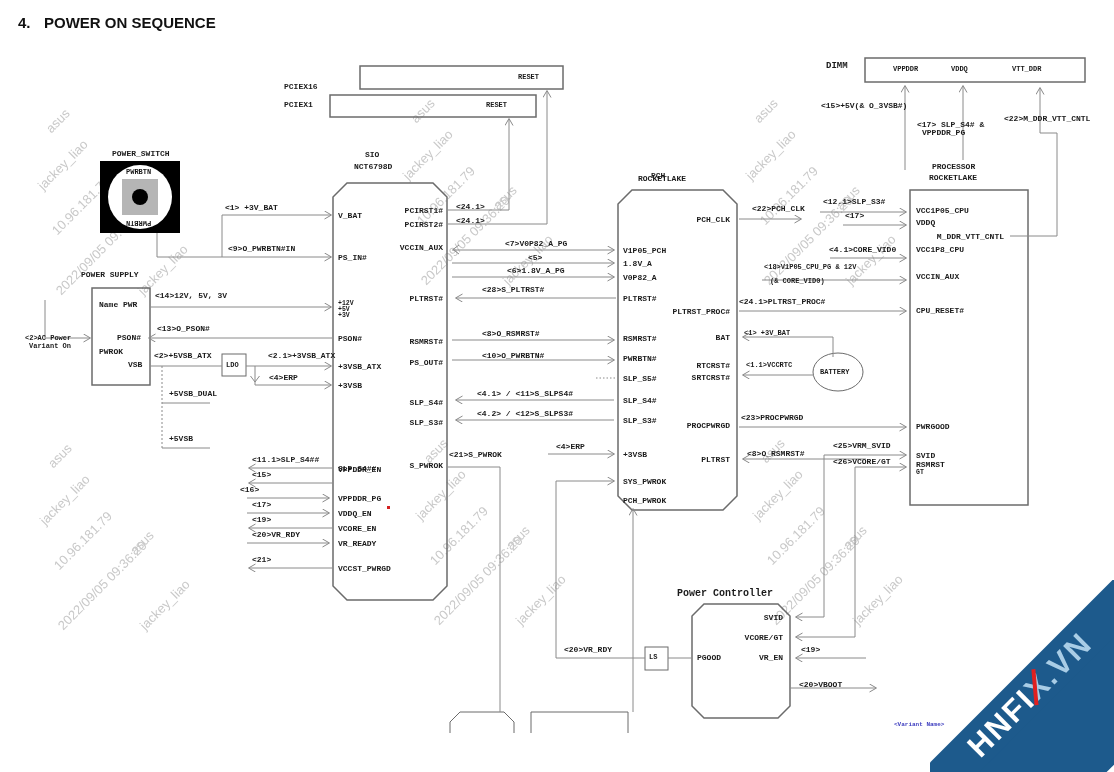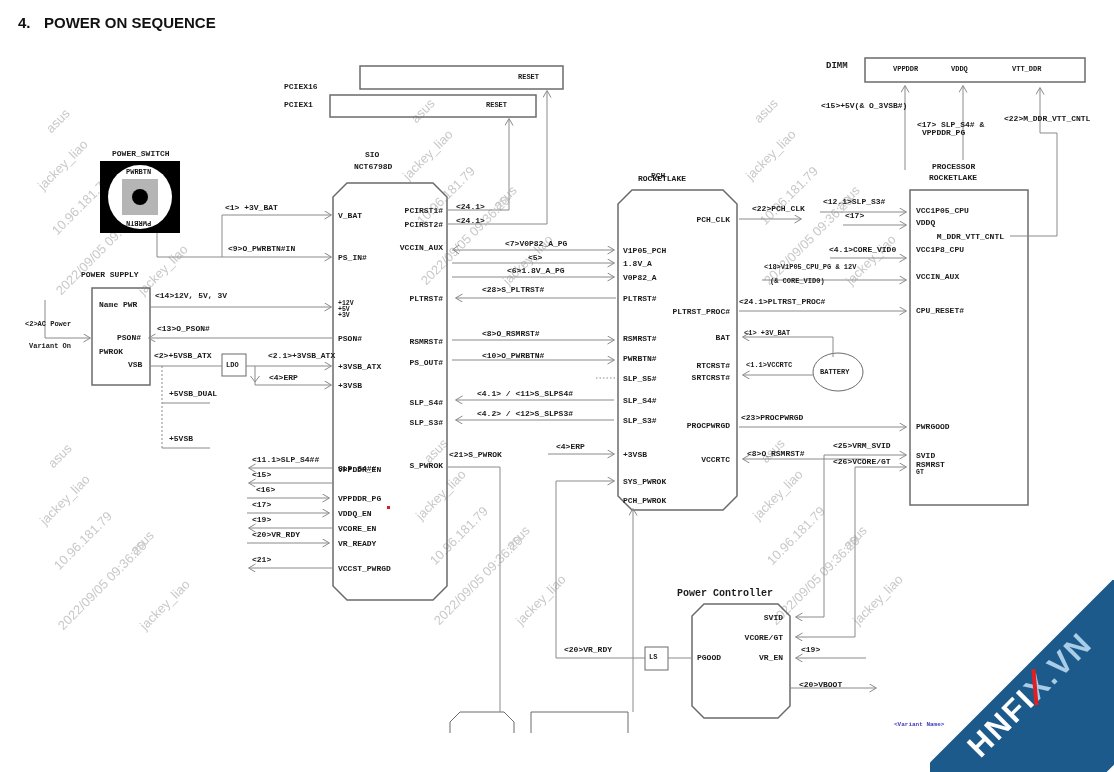--- a/index.html
+++ b/index.html
@@ -246,21 +246,21 @@
   <div class="lbl" style="left:623px;top:416px">SLP_S3#</div>
   <div class="lbl" style="left:623px;top:450px">+3VSB</div>
   <div class="lbl" style="left:623px;top:477px">SYS_PWROK</div>
   <div class="lbl" style="left:623px;top:496px" actable="false">PCH_PWROK</div>
   <div class="lbl r" style="right:384px;top:215px">PCH_CLK</div>
   <div class="lbl r" style="right:384px;top:307px">PLTRST_PROC#</div>
   <div class="lbl r" style="right:384px;top:333px">BAT</div>
   <div class="lbl r" style="right:384px;top:361px">RTCRST#</div>
   <div class="lbl r" style="right:384px;top:373px">SRTCRST#</div>
   <div class="lbl r" style="right:384px;top:421px">PROCPWRGD</div>
-  <div class="lbl r" style="right:384px;top:455px">VCCRTC</div>
+  <div class="lbl r" style="right:384px;top:455px">PLTRST</div>
   <div class="lbl f7" style="left:820px;top:368px">BATTERY</div>
 
   <div class="lbl" style="left:932px;top:162px">PROCESSOR</div>
   <div class="lbl" style="left:929px;top:173px">ROCKETLAKE</div>
   <div class="lbl" style="left:916px;top:206px">VCC1P05_CPU</div>
   <div class="lbl" style="left:916px;top:218px">VDDQ</div>
   <div class="lbl r" style="right:110px;top:232px">M_DDR_VTT_CNTL</div>
   <div class="lbl" style="left:916px;top:245px">VCC1P8_CPU</div>
   <div class="lbl" style="left:916px;top:272px">VCCIN_AUX</div>
   <div class="lbl" style="left:916px;top:306px">CPU_RESET#</div>
@@ -270,21 +270,21 @@
   <div class="lbl f65" style="left:916px;top:469px">GT</div>
 
   <div class="lbl f10" style="left:677px;top:588px">Power Controller</div>
   <div class="lbl r" style="right:331px;top:613px">SVID</div>
   <div class="lbl r" style="right:331px;top:633px">VCORE/GT</div>
   <div class="lbl r" style="right:331px;top:653px">VR_EN</div>
   <div class="lbl" style="left:697px;top:653px">PGOOD</div>
 
   <div class="lbl" style="left:225px;top:203px">&lt;1&gt; +3V_BAT</div>
   <div class="lbl" style="left:228px;top:244px">&lt;9&gt;O_PWRBTN#IN</div>
-  <div class="lbl f7" style="left:25px;top:320px">&lt;2&gt;AC Power</div>
+  <div class="lbl f7" style="left:25px;top:334px">&lt;2&gt;AC Power</div>
   <div class="lbl f7" style="left:29px;top:342px">Variant On</div>
   <div class="lbl" style="left:155px;top:291px">&lt;14&gt;12V, 5V, 3V</div>
   <div class="lbl" style="left:157px;top:324px">&lt;13&gt;O_PSON#</div>
   <div class="lbl" style="left:154px;top:351px">&lt;2&gt;+5VSB_ATX</div>
   <div class="lbl" style="left:268px;top:351px">&lt;2.1&gt;+3VSB_ATX</div>
   <div class="lbl" style="left:269px;top:373px">&lt;4&gt;ERP</div>
   <div class="lbl" style="left:169px;top:389px">+5VSB_DUAL</div>
   <div class="lbl" style="left:169px;top:434px">+5VSB</div>
   <div class="lbl" style="left:456px;top:202px">&lt;24.1&gt;</div>
   <div class="lbl" style="left:456px;top:216px">&lt;24.1&gt;</div>
@@ -293,21 +293,21 @@
   <div class="lbl" style="left:507px;top:266px">&lt;6&gt;1.8V_A_PG</div>
   <div class="lbl" style="left:482px;top:285px">&lt;28&gt;S_PLTRST#</div>
   <div class="lbl" style="left:482px;top:329px">&lt;8&gt;O_RSMRST#</div>
   <div class="lbl" style="left:482px;top:351px">&lt;10&gt;O_PWRBTN#</div>
   <div class="lbl" style="left:477px;top:389px">&lt;4.1&gt; / &lt;11&gt;S_SLPS4#</div>
   <div class="lbl" style="left:477px;top:409px">&lt;4.2&gt; / &lt;12&gt;S_SLPS3#</div>
   <div class="lbl" style="left:556px;top:442px">&lt;4&gt;ERP</div>
   <div class="lbl" style="left:449px;top:450px">&lt;21&gt;S_PWROK</div>
   <div class="lbl" style="left:252px;top:455px">&lt;11.1&gt;SLP_S4##</div>
   <div class="lbl" style="left:252px;top:470px">&lt;15&gt;</div>
-  <div class="lbl" style="left:256px;top:485px">&lt;16&gt;</div>
+  <div class="lbl" style="left:240px;top:485px">&lt;16&gt;</div>
   <div class="lbl" style="left:252px;top:500px">&lt;17&gt;</div>
   <div class="lbl" style="left:252px;top:515px">&lt;19&gt;</div>
   <div class="lbl" style="left:252px;top:530px">&lt;20&gt;VR_RDY</div>
   <div class="lbl" style="left:252px;top:555px">&lt;21&gt;</div>
   <div class="lbl" style="left:752px;top:204px">&lt;22&gt;PCH_CLK</div>
   <div class="lbl" style="left:823px;top:197px">&lt;12.1&gt;SLP_S3#</div>
   <div class="lbl" style="left:845px;top:211px">&lt;17&gt;</div>
   <div class="lbl" style="left:829px;top:245px">&lt;4.1&gt;CORE_VID0</div>
   <div class="lbl f7" style="left:764px;top:263px">&lt;18&gt;V1P05_CPU_PG &amp; 12V</div>
   <div class="lbl f7" style="left:770px;top:277px">(&amp; CORE_VID0)</div>

